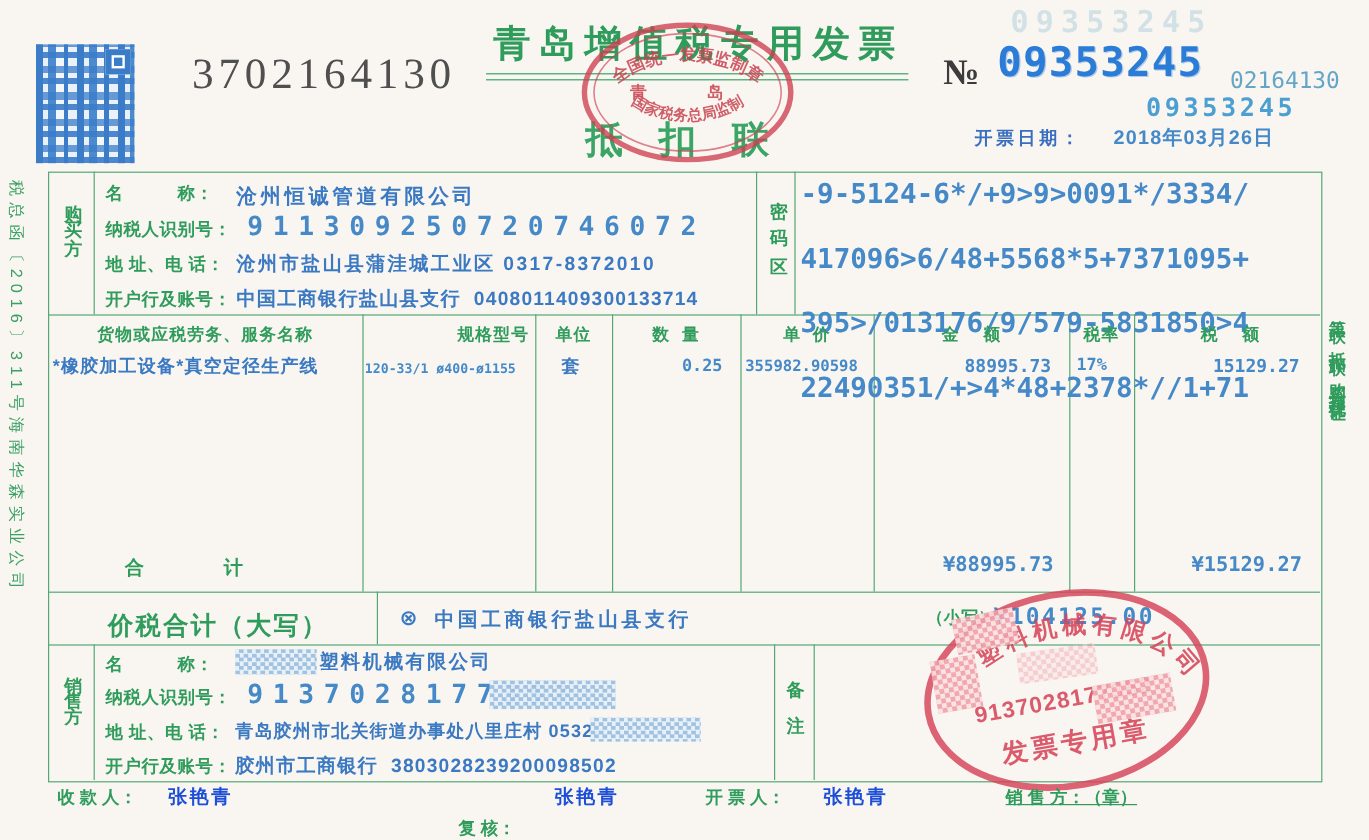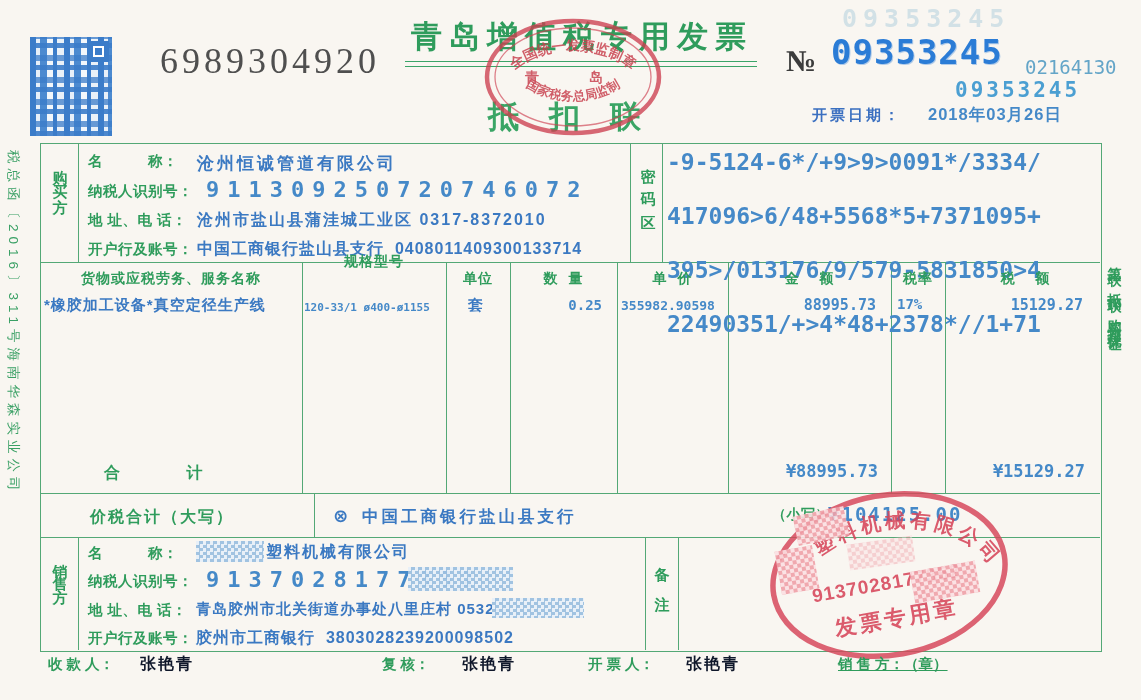--- a/index.html
+++ b/index.html
@@ -56,31 +56,31 @@
   .right{text-align:right;}
   
   .words{font-size:16.5px;color:#3b79c2;font-weight:700;letter-spacing:3px;}
   
   .stamp-monitor{left:478px;top:12px;width:190px;height:130px;opacity:.92;}
   .stamp-seller{left:763px;top:486px;width:252px;height:178px;transform:rotate(-10deg);opacity:.95;}
   .mosaic-blue{background:repeating-conic-gradient(#9cc0e0 0% 25%, #e7f0f8 0% 50%) 0 0 / 7px 7px;opacity:.95;}
   .mosaic-red{background:repeating-conic-gradient(#efa0a8 0% 25%, #fbe0e2 0% 50%) 0 0 / 8px 8px;opacity:.9;}
   
   .foot-label{font-size:14.5px;color:#2f9c5c;font-weight:600;white-space:pre;}
-  .foot-name{font-size:16px;color:#0f172a;font-weight:700;letter-spacing:2px;}
+  .foot-name{font-size:16px;color:#1d4ed8;font-weight:700;letter-spacing:2px;}
 </style>
 </head>
 <body>
 
 <div class="page">
 
   <div class="abs qr">
     <div class="qr-finder"></div>
   </div>
-  <div class="abs code-top">6989304920</div>
+  <div class="abs code-top">3702164130</div>
   <div class="abs ghost-no">09353245</div>
   <div class="abs title">青岛增值税专用发票</div>
   <div class="abs title-rule"></div>
   <div class="abs copy-name">抵扣联</div>
   <div class="abs no-label">№</div>
   <div class="abs invoice-no">09353245</div>
   <div class="abs invoice-no-ghost-suffix">02164130</div>
   <div class="abs invoice-no2">09353245</div>
   <div class="abs date-label">开票日期：</div>
   <div class="abs date-value">2018年03月26日</div>
@@ -135,42 +135,42 @@
   <div class="abs flabel" style="left:88px;top:240px;">开户行及账号：</div>
   <div class="abs fvalue-sm" style="left:197px;top:239px;font-size:16px;letter-spacing:1px;">中国工商银行盐山县支行  0408011409300133714</div>
 
   <div class="abs vert-label" style="left:638px;top:155px;letter-spacing:24px;">密码区</div>
   <div class="abs pwd"><span>-9-5124-6*/+9&gt;9&gt;0091*/3334/</span><br>
 <span>417096&gt;6/48+5568*5+7371095+</span><br>
 <span>395&gt;/013176/9/579-5831850&gt;4</span><br>
 <span>22490351/+&gt;4*48+2378*//1+71</span></div>
 
   <div class="abs th" style="left:40px;top:270px;width:262px;">货物或应税劳务、服务名称</div>
-  <div class="abs th" style="left:302px;top:253px;width:144px;">规格型号</div>
+  <div class="abs th" style="left:302px;top:270px;width:144px;padding-left:37px;">规格型号</div>
   <div class="abs th" style="left:446px;top:270px;width:64px;">单位</div>
   <div class="abs th" style="left:510px;top:270px;width:107px;">数  量</div>
   <div class="abs th" style="left:617px;top:270px;width:111px;">单  价</div>
   <div class="abs th" style="left:728px;top:270px;width:163px;">金    额</div>
   <div class="abs th" style="left:891px;top:270px;width:54px;">税率</div>
   <div class="abs th" style="left:948px;top:270px;width:155px;">税    额</div>
 
   <div class="abs fvalue-sm" style="left:44px;top:296px;">*橡胶加工设备*真空定径生产线</div>
   <div class="abs cell-num" style="left:304px;top:301px;font-size:11px;">120-33/1 ø400-ø1155</div>
   <div class="abs fvalue-sm" style="left:468px;top:296px;">套</div>
   <div class="abs cell-num right" style="left:510px;top:297px;width:92px;font-size:14px;">0.25</div>
   <div class="abs cell-num" style="left:621px;top:298px;font-size:13px;">355982.90598</div>
   <div class="abs cell-num right" style="left:728px;top:296px;width:148px;font-size:15px;">88995.73</div>
   <div class="abs cell-num" style="left:897px;top:296px;font-size:14px;">17%</div>
   <div class="abs cell-num right" style="left:945px;top:296px;width:138px;font-size:15px;">15129.27</div>
 
   <div class="abs flabel" style="left:104px;top:463px;font-size:16px;">合　　　　计</div>
   <div class="abs cell-num right" style="left:728px;top:461px;width:150px;font-size:17px;">¥88995.73</div>
   <div class="abs cell-num right" style="left:945px;top:461px;width:140px;font-size:17px;">¥15129.27</div>
 
-  <div class="abs flabel" style="left:90px;top:507px;font-size:16px;letter-spacing:2px;">价税合计（大写）</div>
+  <div class="abs flabel" style="left:90px;top:507px;font-size:21px;letter-spacing:2px;">价税合计（大写）</div>
   <div class="abs" style="left:333px;top:505px;font-size:18px;font-weight:700;color:#3b79c2;">⊗</div>
   <div class="abs words" style="left:362px;top:506px;">中国工商银行盐山县支行</div>
   <div class="abs flabel" style="left:772px;top:506px;font-size:14px;">（小写）</div>
   <div class="abs cell-num" style="left:828px;top:503px;font-size:19px;letter-spacing:2px;">¥104125.00</div>
 
   <div class="abs vert-label" style="left:50px;top:552px;letter-spacing:12px;">销售方</div>
   <div class="abs flabel" style="left:88px;top:544px;">名　　　称：</div>
   <div class="abs mosaic-blue" style="left:196px;top:541px;width:68px;height:21px;"></div>
   <div class="abs fvalue-sm" style="left:266px;top:542px;font-size:16px;letter-spacing:2px;">塑料机械有限公司</div>
   <div class="abs flabel" style="left:88px;top:572px;">纳税人识别号：</div>
@@ -194,19 +194,19 @@
     <text x="126" y="140" text-anchor="middle" font-size="22" font-weight="bold" fill="#d6455a" letter-spacing="3" opacity="0.92">发票专用章</text>
   </svg>
 
   <div class="abs mosaic-red" style="left:795px;top:511px;width:52px;height:30px;transform:rotate(-12deg);"></div>
   <div class="abs mosaic-red" style="left:778px;top:548px;width:38px;height:44px;transform:rotate(-10deg);"></div>
   <div class="abs mosaic-red" style="left:912px;top:566px;width:66px;height:32px;transform:rotate(-10deg);"></div>
   <div class="abs mosaic-red" style="left:848px;top:540px;width:66px;height:26px;transform:rotate(-8deg);opacity:.45;"></div>
 
   <div class="abs foot-label" style="left:48px;top:655px;">收 款 人：</div>
   <div class="abs foot-name" style="left:140px;top:654px;">张艳青</div>
-  <div class="abs foot-label" style="left:382px;top:655px;">复 核：</div>
+  <div class="abs foot-label" style="left:382px;top:681px;">复 核：</div>
   <div class="abs foot-name" style="left:462px;top:654px;">张艳青</div>
   <div class="abs foot-label" style="left:588px;top:655px;">开 票 人：</div>
   <div class="abs foot-name" style="left:686px;top:654px;">张艳青</div>
   <div class="abs foot-label" style="left:838px;top:655px;text-decoration:underline;">销 售 方：（章）</div>
 
 </div>
 
 </body></html>

